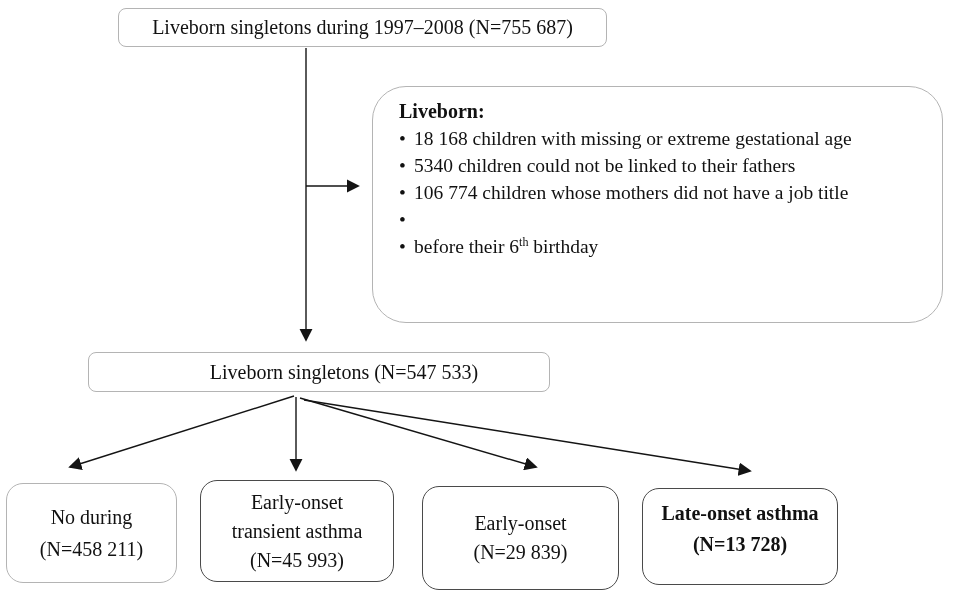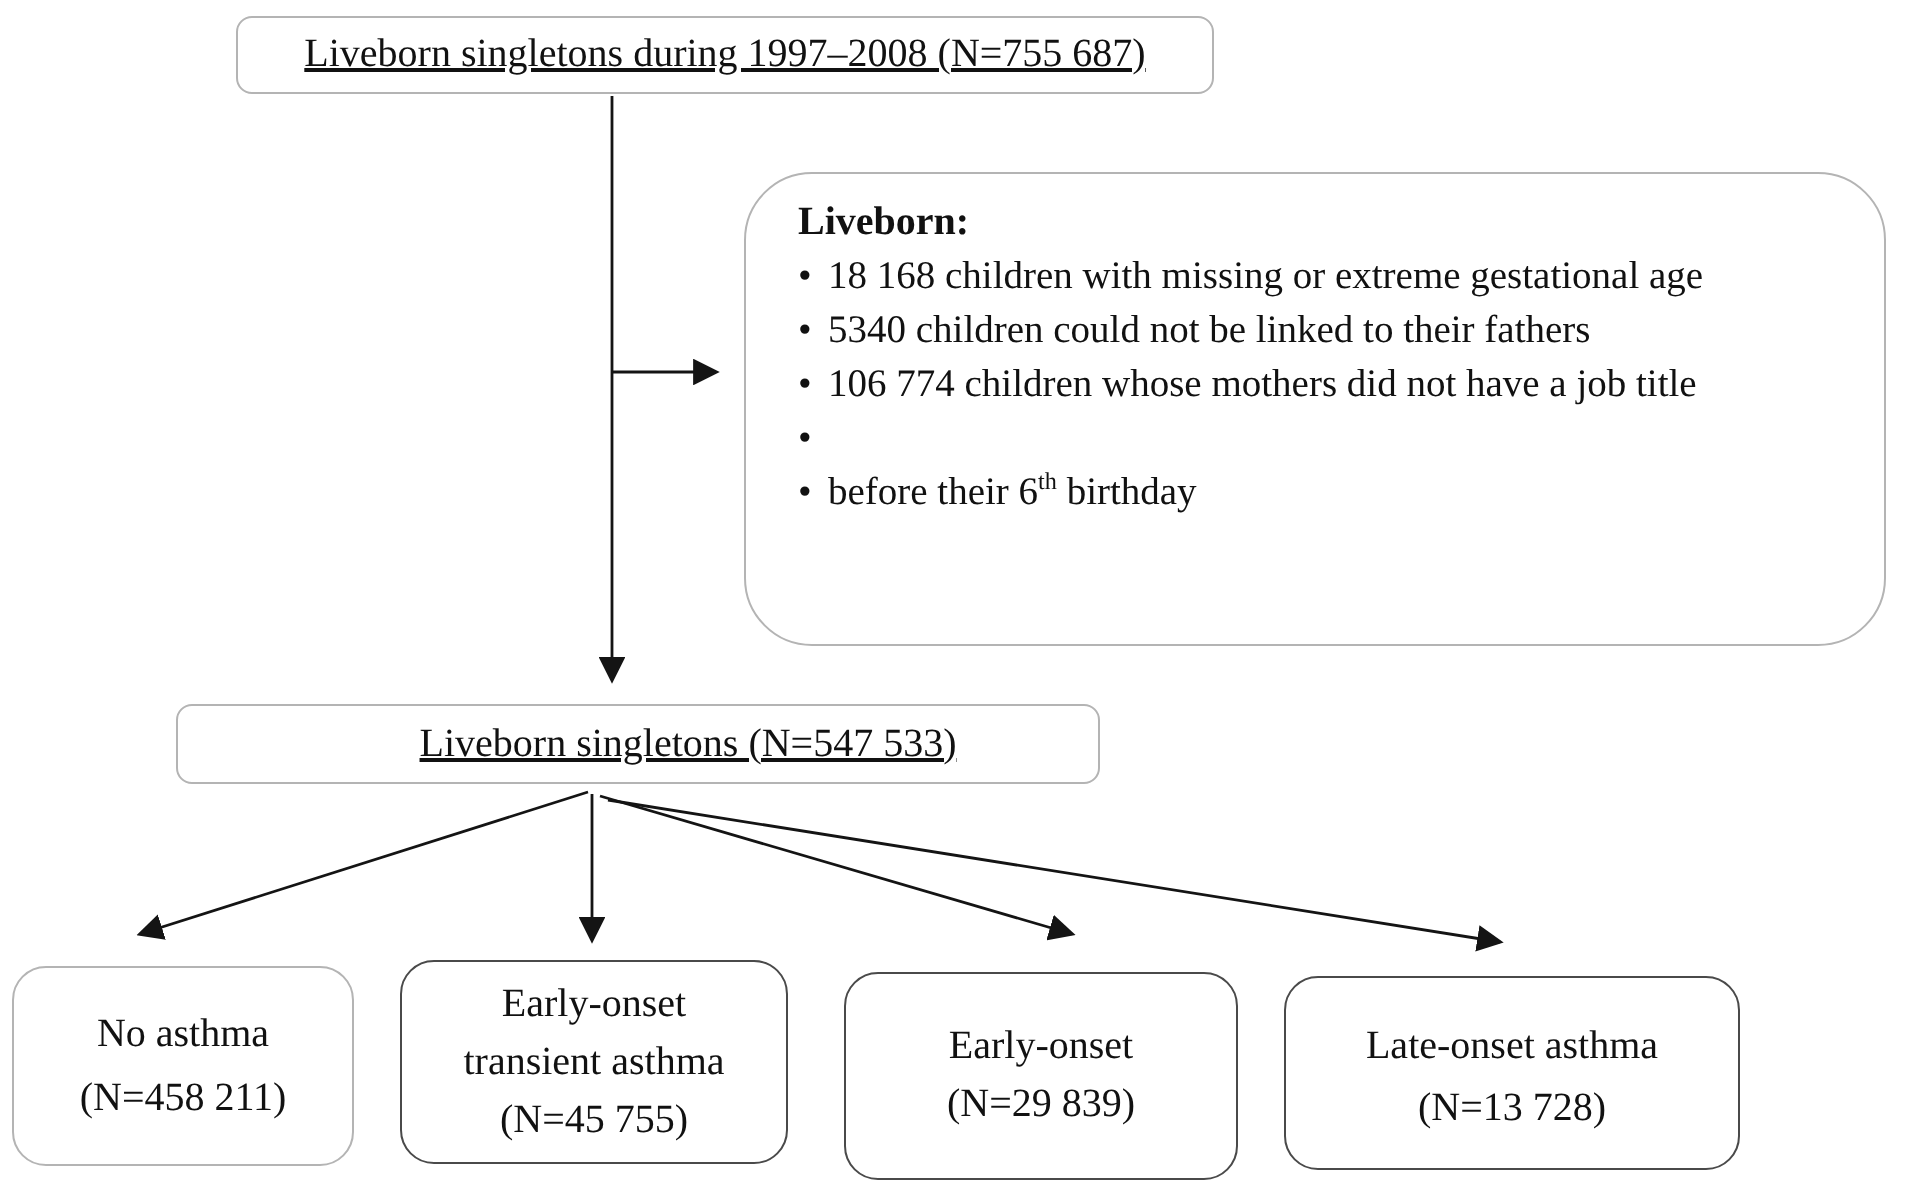--- a/index.html
+++ b/index.html
@@ -5,21 +5,21 @@
   html,body { margin:0; padding:0; background:#ffffff; }
   #canvas {
     position:relative; width:953px; height:592px; background:#ffffff;
     font-family:"Liberation Serif","DejaVu Serif",serif; color:#111111;
     overflow:hidden;
   }
   .box {
     position:absolute; background:#ffffff; box-sizing:border-box;
     border:1px solid #a8a8a8;
   }
-  .rounded-sm { border-radius:8px;text-decoration:underline; }
+  .rounded-sm { border-radius:8px; }
   .rounded-md { border-radius:17px; }
   .rounded-lg { border-radius:34px; }
   .dark-border { border-color:#4a4a4a; }
   .light-border { border-color:#b4b4b4; }
 
   .center-label {
     display:flex; align-items:center; justify-content:center;
     font-size:20px; text-align:center;
   }
 
@@ -45,22 +45,22 @@
   }
 
   
   .outcome {
     display:flex; flex-direction:column; align-items:center;
     font-size:20px; text-align:center; justify-content:center;
   }
   #box-outcome-0 { left:6px;   top:483px; width:171px; height:100px; line-height:32px; }
   #box-outcome-1 { left:200px; top:480px; width:194px; height:102px; line-height:29px; }
   #box-outcome-2 { left:422px; top:486px; width:197px; height:104px; line-height:29px; }
-  #box-outcome-3 { left:642px; top:488px; width:228px; height:97px;  line-height:31px;
-                   justify-content:flex-start; padding-top:19px; }
+  #box-outcome-3 { left:642px; top:488px; width:196px; height:97px;  line-height:31px;
+                   justify-content:flex-start; padding-top:9px;font-weight:bold; }
 
   
   #arrow-layer {
     position:absolute; left:0; top:0; width:953px; height:592px;
     pointer-events:none;
   }
   #arrow-layer line { stroke:#141414; stroke-width:1.4; }
   #arrow-layer .ah { fill:#141414; }
 </style>
 </head>
@@ -114,28 +114,28 @@
         <div><span>before their 6</span><sup class="th">th</sup><span> birthday</span></div>
       </span>
     </div>
   </div>
 
   <div id="box-final" class="box rounded-sm light-border center-label">
     <span>Liveborn singletons (N=547 533)</span>
   </div>
 
   <div id="box-outcome-0" class="box rounded-md light-border outcome">
-    <div>No asthma</div>
+    <div>No during</div>
     <div>(N=458 211)</div>
   </div>
 
   <div id="box-outcome-1" class="box rounded-md dark-border outcome">
     <div>Early-onset</div>
     <div>transient asthma</div>
-    <div>(N=45 755)</div>
+    <div>(N=45 993)</div>
   </div>
 
   <div id="box-outcome-2" class="box rounded-md dark-border outcome">
     <div>Early-onset</div>
     <div>(N=29 839)</div>
   </div>
 
   <div id="box-outcome-3" class="box rounded-md dark-border outcome">
     <div>Late-onset asthma</div>
     <div>(N=13 728)</div>

